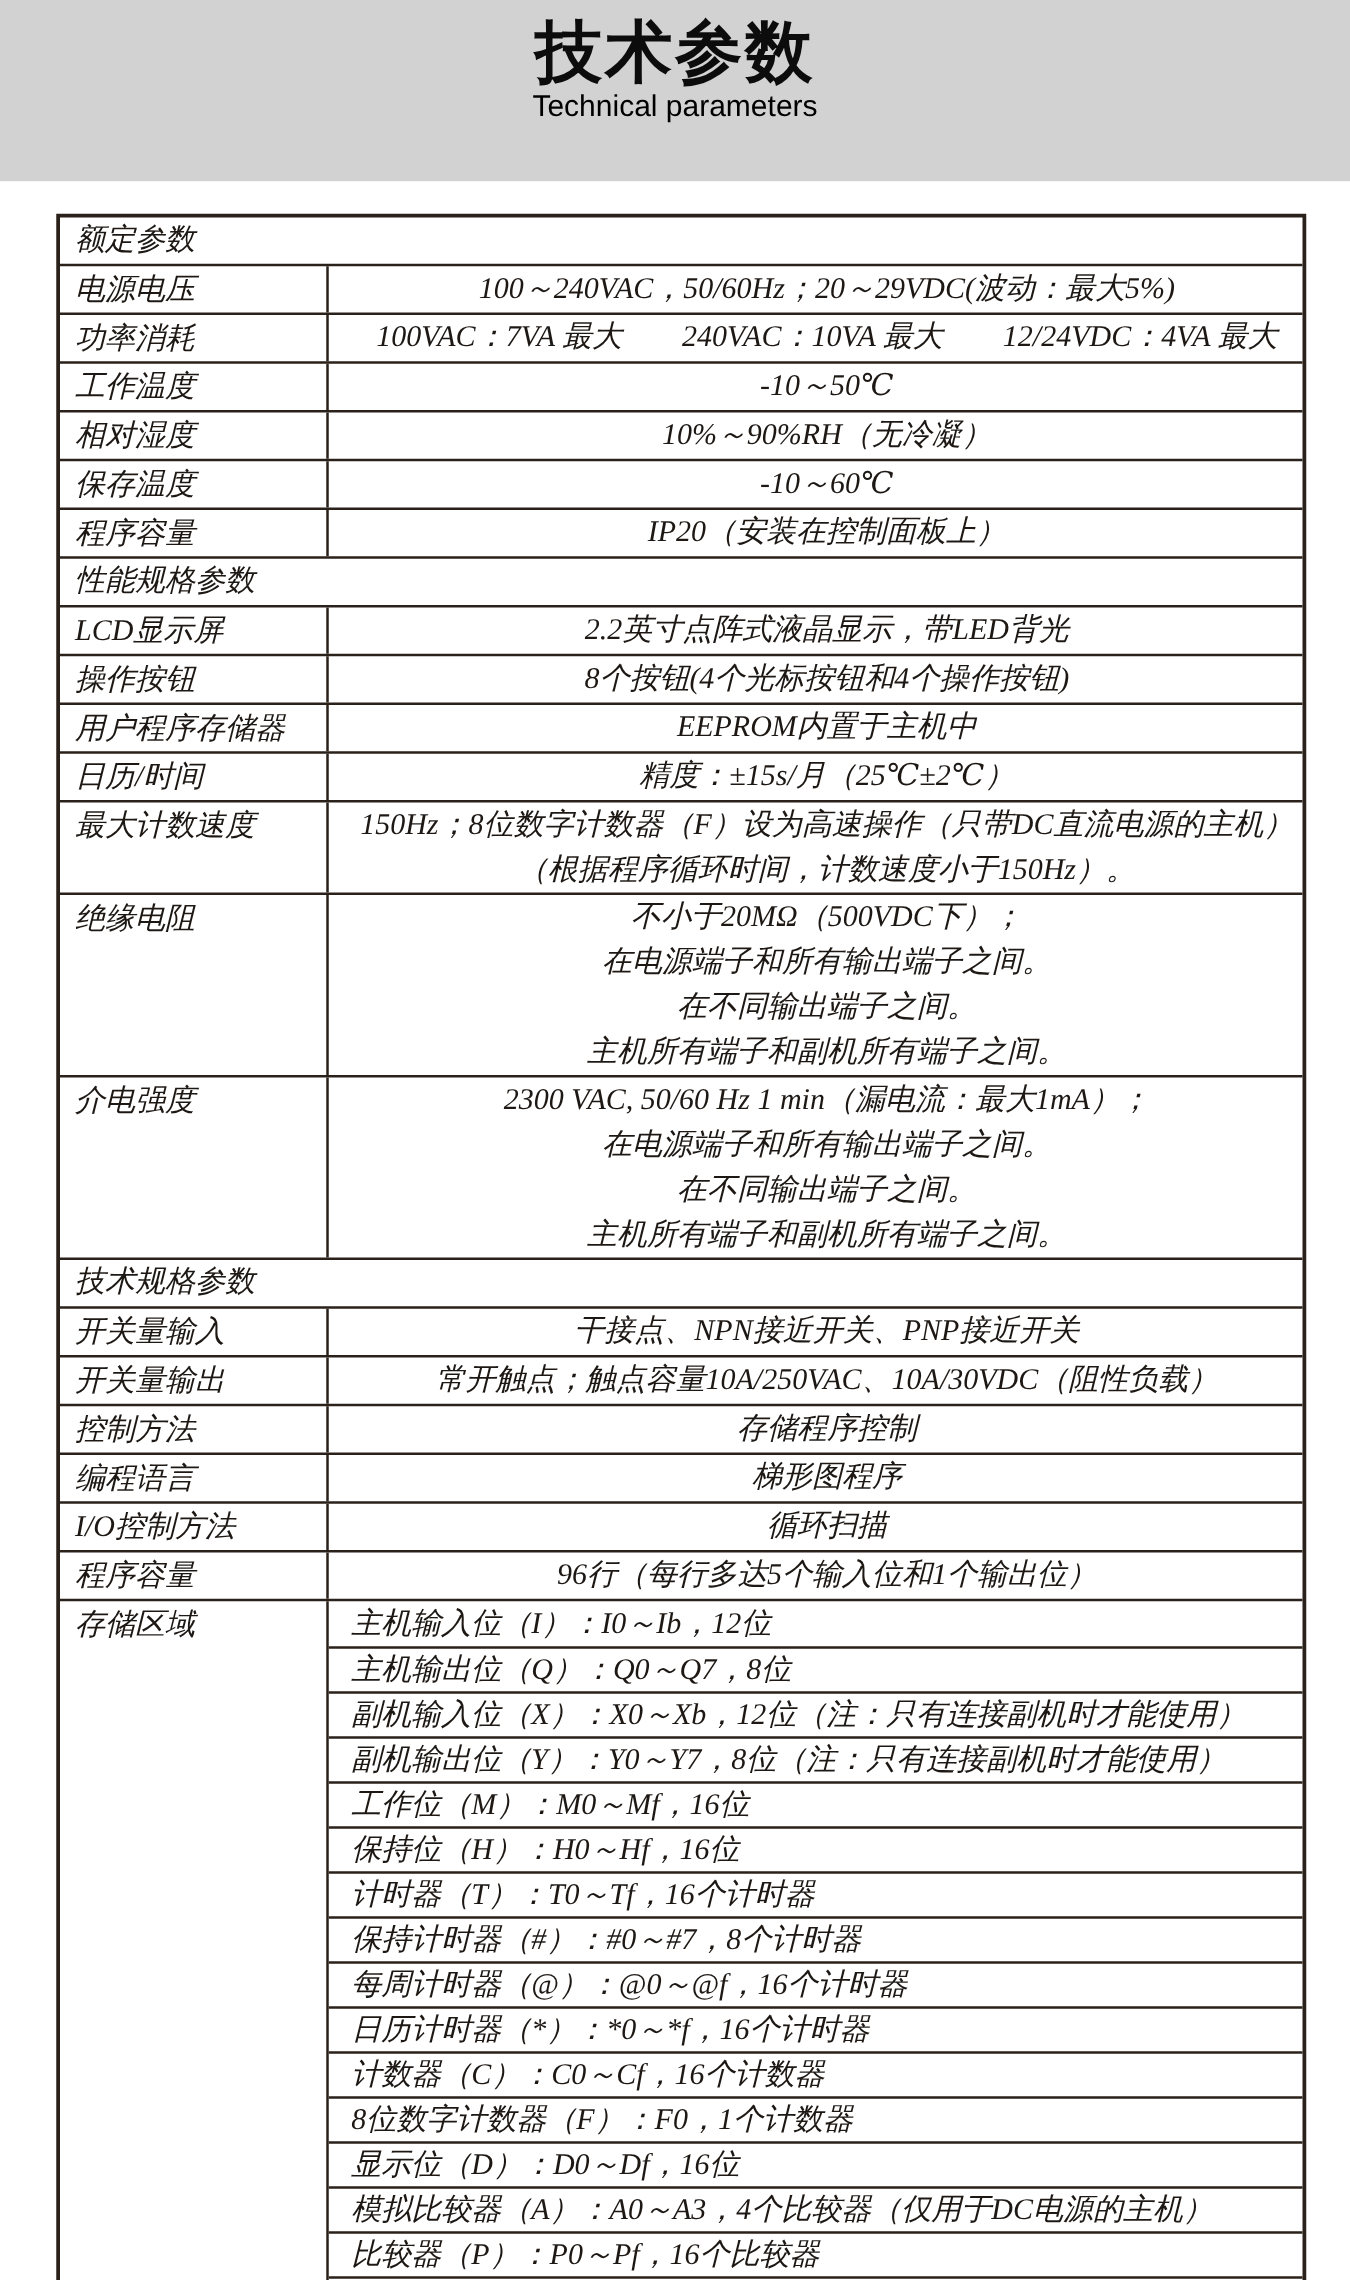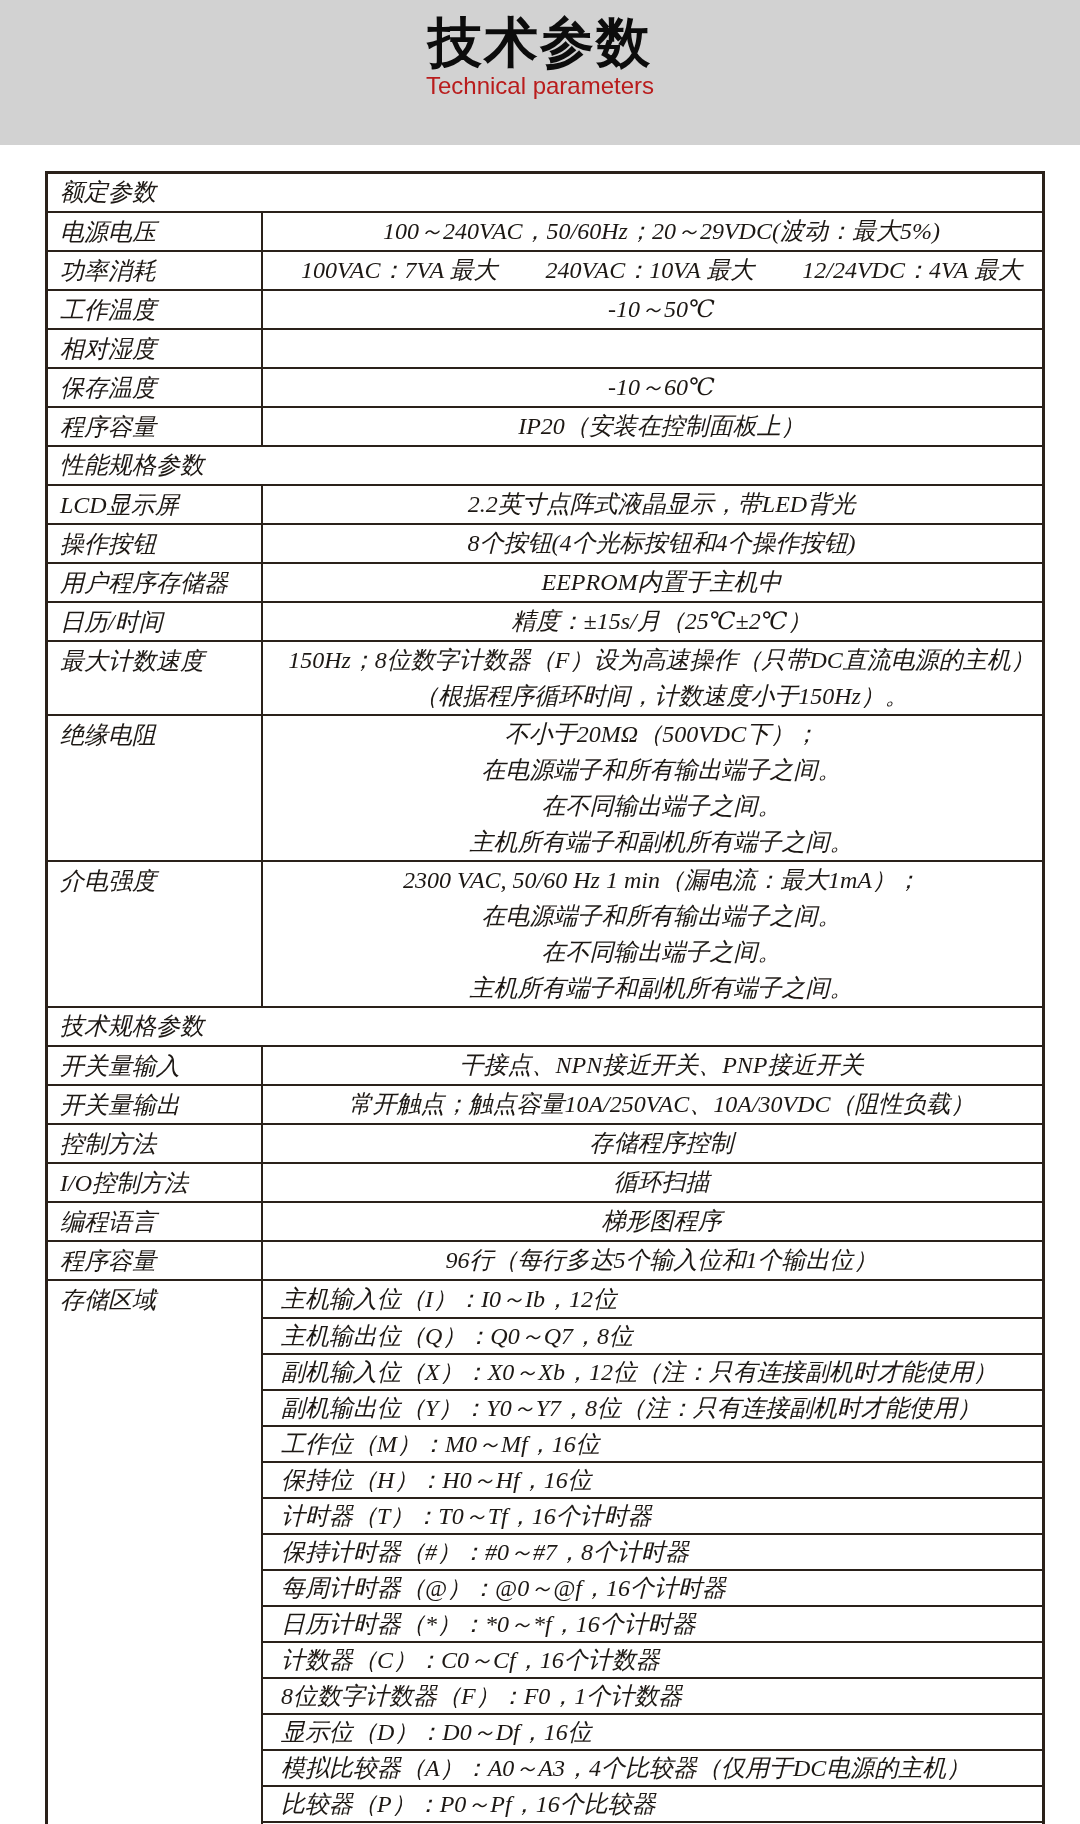--- a/index.html
+++ b/index.html
@@ -22,21 +22,21 @@
     font-weight: 700;
     font-size: 54px;
     line-height: 60px;
     color: #0c0c0c;
     letter-spacing: 2px;
   }
   .page-subtitle {
     font-family: "Liberation Sans", "DejaVu Sans", sans-serif;
     font-size: 24px;
     line-height: 28px;
-    color: #b91c1c;
+    color: #000000;
   }
   .spec-table {
     width: 1000px;
     margin: 26px 0 0 45px;
     border: 3px solid #2a211a;
     background: #ffffff;
   }
   .t-row { display: flex; border-top: 2px solid #2a211a; font-style: italic; }
   .t-row:first-child { border-top: none; }
   .section-cell {
@@ -103,20 +103,23 @@
       </div>
     </div>
     <div class="t-row">
       <div class="cell-label">工作温度</div>
       <div class="cell-value">
         <div class="v-line">-10～50℃</div>
       </div>
     </div>
     <div class="t-row">
       <div class="cell-label">相对湿度</div>
+      <div class="cell-value">
+        <div class="v-line">10%～90%RH（无冷凝）</div>
+      </div>
     </div>
     <div class="t-row">
       <div class="cell-label">保存温度</div>
       <div class="cell-value">
         <div class="v-line">-10～60℃</div>
       </div>
     </div>
     <div class="t-row">
       <div class="cell-label">程序容量</div>
       <div class="cell-value">
@@ -190,29 +193,29 @@
         <div class="v-line">常开触点；触点容量10A/250VAC、10A/30VDC（阻性负载）</div>
       </div>
     </div>
     <div class="t-row">
       <div class="cell-label">控制方法</div>
       <div class="cell-value">
         <div class="v-line">存储程序控制</div>
       </div>
     </div>
     <div class="t-row">
+      <div class="cell-label">编程语言</div>
+      <div class="cell-value">
+        <div class="v-line">梯形图程序</div>
+      </div>
+    </div>
+    <div class="t-row">
       <div class="cell-label">I/O控制方法</div>
       <div class="cell-value">
         <div class="v-line">循环扫描</div>
-      </div>
-    </div>
-    <div class="t-row">
-      <div class="cell-label">编程语言</div>
-      <div class="cell-value">
-        <div class="v-line">梯形图程序</div>
       </div>
     </div>
     <div class="t-row">
       <div class="cell-label">程序容量</div>
       <div class="cell-value">
         <div class="v-line">96行（每行多达5个输入位和1个输出位）</div>
       </div>
     </div>
     <div class="t-row">
       <div class="cell-label">存储区域</div>

